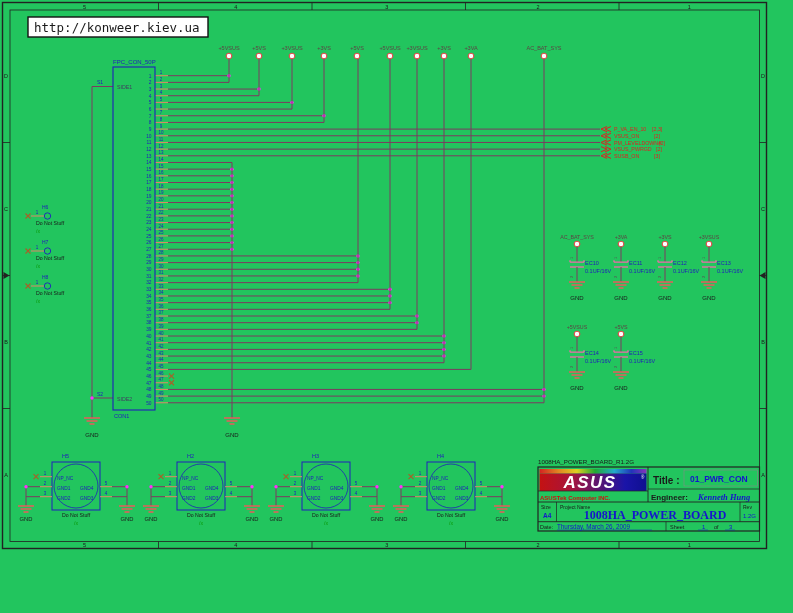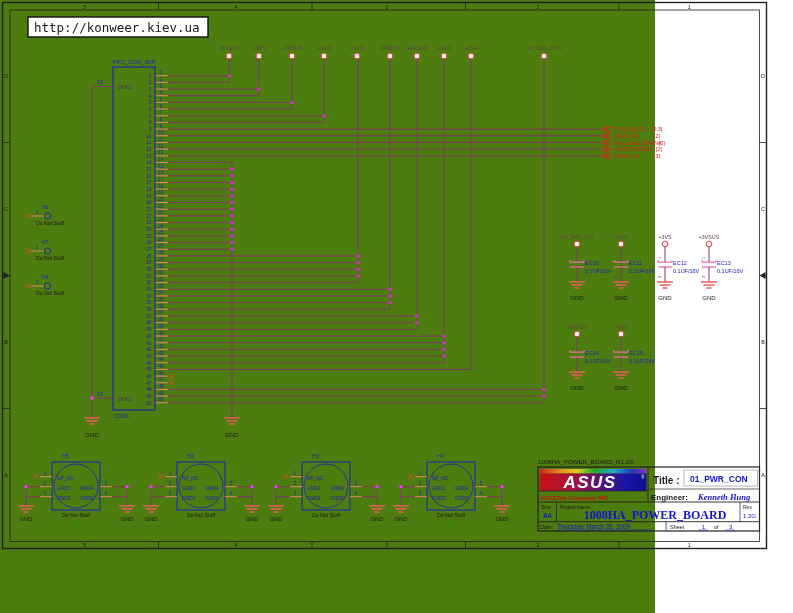--- a/index.html
+++ b/index.html
@@ -1,16 +1,16 @@
 <!DOCTYPE html>
 <html><head>
 <meta charset="utf-8">
 <style>
   html,body{margin:0;padding:0;background:#fff;}
-  .page{width:655px;height:613px;background:#4d7c0f;position:relative;}
+  .page{width:793px;height:613px;background:#22c55e;position:relative;}
   svg text{font-family:"Liberation Sans",sans-serif;}
   .mono{font-family:"DejaVu Sans Mono",monospace;}
   .serif{font-family:"Liberation Serif",serif;}
   .wire{stroke:#7d3a60;stroke-width:1;fill:none;}
   .stub{stroke:#e08868;}
   .dot{fill:#ff30ff;stroke:none;}
   .xmark{stroke:#a86028;stroke-width:1.1;fill:none;}
   .blue-stroke{stroke:#2020bb;fill:none;}
   .frame-line{stroke:#222;fill:none;}
   .t-blue{fill:#2020bb;}

